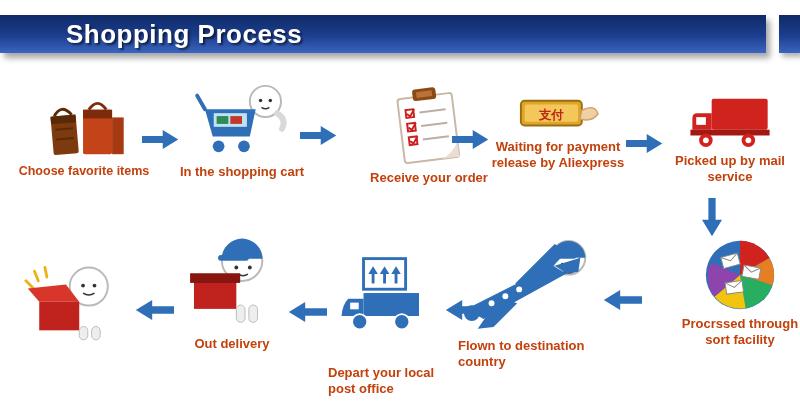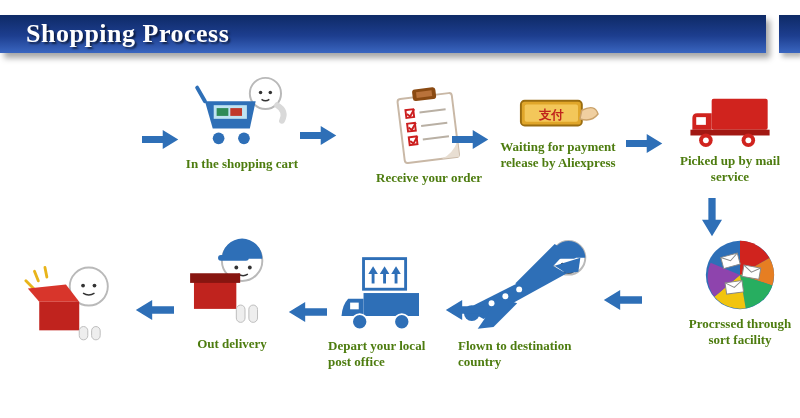--- a/index.html
+++ b/index.html
@@ -7,50 +7,68 @@
   body { font-family:"Liberation Sans", sans-serif; }
   .canvas { position:relative; width:800px; height:418px; background:#fff; overflow:hidden; }
 
   .banner { position:absolute; left:0; top:15px; width:766px; height:38px;
             background:linear-gradient(180deg,#0e2a66 0%, #1d3e8f 55%, #3a66c0 100%);
             display:flex; align-items:center; padding-left:26px;
             box-shadow:4px 5px 6px rgba(0,0,0,.35); }
   .banner-stub { position:absolute; left:779px; top:15px; width:21px; height:38px;
             background:linear-gradient(180deg,#0e2a66 0%, #1d3e8f 55%, #3a66c0 100%);
             box-shadow:3px 4px 5px rgba(0,0,0,.3); }
-  .banner .title { color:#fff; font-family:Liberation Serif, serif; font-weight:bold;
-            font-size:26px; letter-spacing:.5px; text-shadow:2px 2px 2px rgba(0,0,0,.55); }
-
-  .step { position:absolute; display:flex; flex-direction:column; align-items:center; text-align:center;font-family:Liberation Serif, serif; }
+  .banner .title { color:#fff; font-family:Liberation Sans, sans-serif; font-weight:bold;
+            font-size:26px; letter-spacing:.5px; text-shadow:2px 2px 2px rgba(0,0,0,.55);margin-left:40px; }
+
+  .step { position:absolute; display:flex; flex-direction:column; align-items:center; text-align:center; }
   .step .icon { display:block; line-height:0; }
-  .step .label { font-size:13px; font-weight:bold; color:#4d7c0f; line-height:1.25; margin-top:4px; }
+  .step .label { font-size:13px; font-weight:bold; color:#c2410c; line-height:1.25; margin-top:4px; }
   .label.nowrap { white-space:nowrap; }
   .label-left { text-align:left; align-self:flex-start; }
   .label-big { font-size:17px; word-spacing:6px; }
 
   .arrow { position:absolute; line-height:0; }
 </style>
 </head>
 <body>
 
 <div class="canvas">
 
   <div class="banner">
     <span class="title">Shopping Process</span>
   </div>
   <div class="banner-stub"></div>
 
+  <div class="step" style="left:14px; top:100px; width:140px;">
+    <span class="icon">
+      <svg viewBox="0 0 95 62" width="95" height="60">
+        <g transform="rotate(-5 27 36)">
+          <path d="M18 16 q8 -13 18 0" fill="none" stroke="#5a2a08" stroke-width="3"></path>
+          <rect x="14" y="16" width="26" height="40" rx="2" fill="#7c3a0e"></rect>
+          <rect x="14" y="16" width="26" height="8" fill="#5a2a08"></rect>
+          <line x1="18" y1="30" x2="36" y2="30" stroke="#5a2a08" stroke-width="2"></line>
+          <line x1="18" y1="40" x2="36" y2="40" stroke="#5a2a08" stroke-width="2"></line>
+        </g>
+        <path d="M52 10 q9 -13 18 0" fill="none" stroke="#7e2a0c" stroke-width="3"></path>
+        <rect x="46" y="10" width="30" height="46" rx="2" fill="#c24418"></rect>
+        <rect x="46" y="10" width="30" height="9" fill="#7e2a0c"></rect>
+        <rect x="76" y="18" width="12" height="38" fill="#a63a12"></rect>
+      </svg>
+    </span>
+    <span class="label nowrap" style="font-size:12.5px;">Choose favorite items</span>
+  </div>
 
   <span class="arrow" style="left:142px; top:128px;">
     <svg viewBox="0 0 44 26" width="38" height="23">
         <polygon points="0,9 24,9 24,2 42,13 24,24 24,17 0,17" fill="#2e6fb7"></polygon>
       </svg>
   </span>
 
-  <div class="step" style="left:178px; top:72px; width:128px;">
+  <div class="step" style="left:178px; top:80px; width:128px;">
     <span class="icon">
       <svg viewBox="0 0 105 82" width="105" height="80">
         <circle cx="76" cy="22" r="16" fill="#fff" stroke="#b9b9b9" stroke-width="2"></circle>
         <circle cx="71" cy="21" r="1.8" fill="#333"></circle>
         <circle cx="81" cy="21" r="1.8" fill="#333"></circle>
         <path d="M72 28 q4 3 8 0" stroke="#333" stroke-width="1.5" fill="none"></path>
         <path d="M88 34 q10 6 5 16" stroke="#d9d9d9" stroke-width="6" fill="none" stroke-linecap="round"></path>
         <path d="M14 30 L6 16" stroke="#2e6fb7" stroke-width="4" stroke-linecap="round"></path>
         <path d="M14 30 L66 30 L60 58 L22 58 Z" fill="#2e6fb7"></path>
         <rect x="23" y="34" width="34" height="14" fill="#bfe3f2"></rect>
@@ -197,21 +215,21 @@
     </span>
     <span class="label label-left">Flown to destination country</span>
   </div>
 
   <span class="arrow" style="left:444px; top:298px;">
     <svg viewBox="0 0 44 26" width="40" height="24">
         <polygon points="44,9 20,9 20,2 2,13 20,24 20,17 44,17" fill="#2e6fb7"></polygon>
       </svg>
   </span>
 
-  <div class="step" style="left:328px; top:254px; width:116px;">
+  <div class="step" style="left:328px; top:254px; width:116px;gap:27px;">
     <span class="icon">
       <svg viewBox="0 0 115 82" width="110" height="80">
         <rect x="34" y="4" width="44" height="32" fill="#fff" stroke="#2e6fb7" stroke-width="3"></rect>
         <g fill="#2e6fb7">
           <polygon points="44,12 39,20 49,20"></polygon>
             <rect x="42.5" y="20" width="3" height="10"></rect>
           <polygon points="56,12 51,20 61,20"></polygon>
             <rect x="54.5" y="20" width="3" height="10"></rect>
           <polygon points="68,12 63,20 73,20"></polygon>
             <rect x="66.5" y="20" width="3" height="10"></rect>

